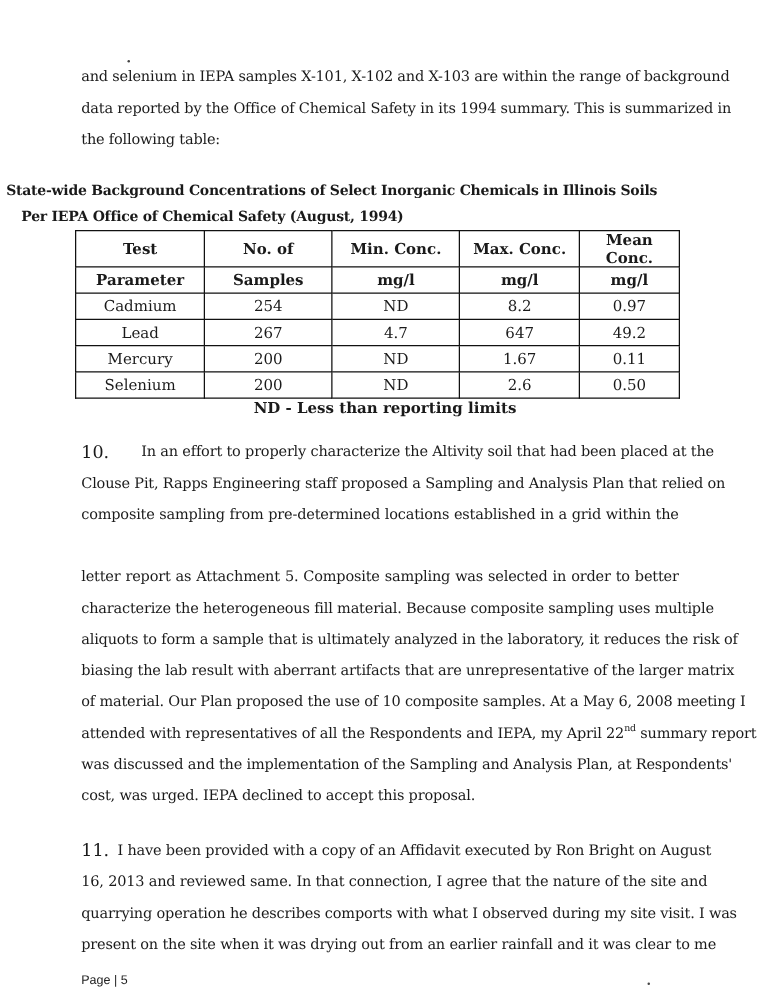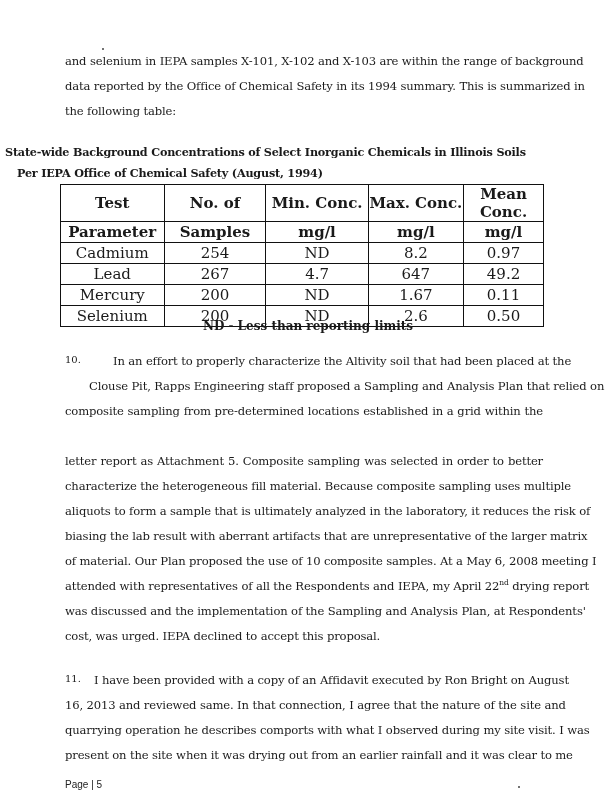--- a/index.html
+++ b/index.html
@@ -5,32 +5,32 @@
     html, body { margin: 0; padding: 0; background: #ffffff; }
     body { width: 606px; height: 800px; position: relative; overflow: hidden;
            font-family: "DejaVu Serif", "Liberation Serif", serif; color: #1a1a1a; }
     .page { position: absolute; left: 5px; top: 0; width: 606px; height: 800px; }
     .line { position: absolute; left: 60px; width: 478px; font-size: 11.6px; line-height: 14px;
             white-space: nowrap; letter-spacing: -0.15px; }
     .justify { text-align: justify; text-align-last: justify; }
     .caption { position: absolute; left: 0; width: 606px; text-align: left; font-weight: bold;
                font-size: 11.2px; letter-spacing: -0.2px; }
     table.data { position: absolute; left: 55px; top: 184px; width: 484px; border-collapse: collapse;
-                 font-size: 15px; }
+                 font-size: 12px; }
     table.data td { border: 1px solid #111; height: 20px; padding: 0; text-align: center; vertical-align: middle; }
     table.data tr.head td { font-weight: bold; }
     table.data td.c1 { width: 103px; }
     table.data td.c2 { width: 102px; }
     table.data td.c3 { width: 103px; }
     table.data td.c4 { width: 96px; }
     table.data td.c5 { width: 80px; }
     table.data tr.head td { border-top: 1px solid #111; }
     .note { position: absolute; left: 0; width: 606px; top: 319px; text-align: center; font-size: 12px;
             font-weight: bold; }
-    .para-num { position: absolute; left: 60px; font-size: 10px; }
+    .para-num { position: absolute; left: 60px; font-size: 14px; }
     .sup { font-size: 7.5px; vertical-align: super; line-height: 0; }
     .footer { position: absolute; left: 60px; top: 752px; font-family: Liberation Sans, sans-serif;
               font-size: 10px; color: #222; }
     .dot { position: absolute; width: 2px; height: 2px; background: #444; border-radius: 1px; }
   </style>
 </head>
 <body>
 
 <div class="page">
 
@@ -86,28 +86,28 @@
       <td>ND</td>
       <td>2.6</td>
       <td>0.50</td>
     </tr>
   </tbody>
     </table>
   <div class="note">ND - Less than reporting limits</div>
 
   <div class="para-num" style="top:354px;">10.</div>
   <div class="line justify" style="top:354px; left:108px; width:430px;">In an effort to properly characterize the Altivity soil that had been placed at the</div>
-  <div class="line justify" style="top:379px;margin-left:24px;">Clouse Pit, Rapps Engineering staff proposed a Sampling and Analysis Plan that relied on</div>
+  <div class="line justify" style="top:379px;">Clouse Pit, Rapps Engineering staff proposed a Sampling and Analysis Plan that relied on</div>
   <div class="line justify" style="top:404px;">composite sampling from pre-determined locations established in a grid within the</div>
   <div class="line justify" style="top:454px;">letter report as Attachment 5. Composite sampling was selected in order to better</div>
   <div class="line justify" style="top:479px;">characterize the heterogeneous fill material.  Because composite sampling uses multiple</div>
   <div class="line justify" style="top:504px;">aliquots to form a sample that is ultimately analyzed in the laboratory, it reduces the risk of</div>
   <div class="line justify" style="top:529px;">biasing the lab result with aberrant artifacts that are unrepresentative of the larger matrix</div>
   <div class="line justify" style="top:554px;">of material. Our Plan proposed the use of 10 composite samples. At a May 6, 2008 meeting I</div>
-  <div class="line justify" style="top:579px;"><span>attended with representatives of all the Respondents and IEPA, my April 22</span><span class="sup">nd</span><span> drying report</span></div>
+  <div class="line justify" style="top:579px;"><span>attended with representatives of all the Respondents and IEPA, my April 22</span><span class="sup">nd</span><span> summary report</span></div>
   <div class="line" style="top:629px;">cost, was urged.  IEPA declined to accept this proposal.</div>
   <div class="line justify" style="top:604px;">was discussed and the implementation of the Sampling and Analysis Plan, at Respondents'</div>
 
   <div class="para-num" style="top:673px;">11.</div>
   <div class="line justify" style="top:673px; left:89px; width:449px;">I have been provided with a copy of an Affidavit executed by Ron Bright on August</div>
   <div class="line justify" style="top:698px;">16, 2013 and reviewed same. In that connection, I agree that the nature of the site and</div>
   <div class="line justify" style="top:723px;">quarrying operation he describes comports with what I observed during my site visit. I was</div>
   <div class="line justify" style="top:748px;">present on the site when it was drying out from an earlier rainfall and it was clear to me</div>
 
   <div class="footer" style="top:779px;">Page | 5</div>

